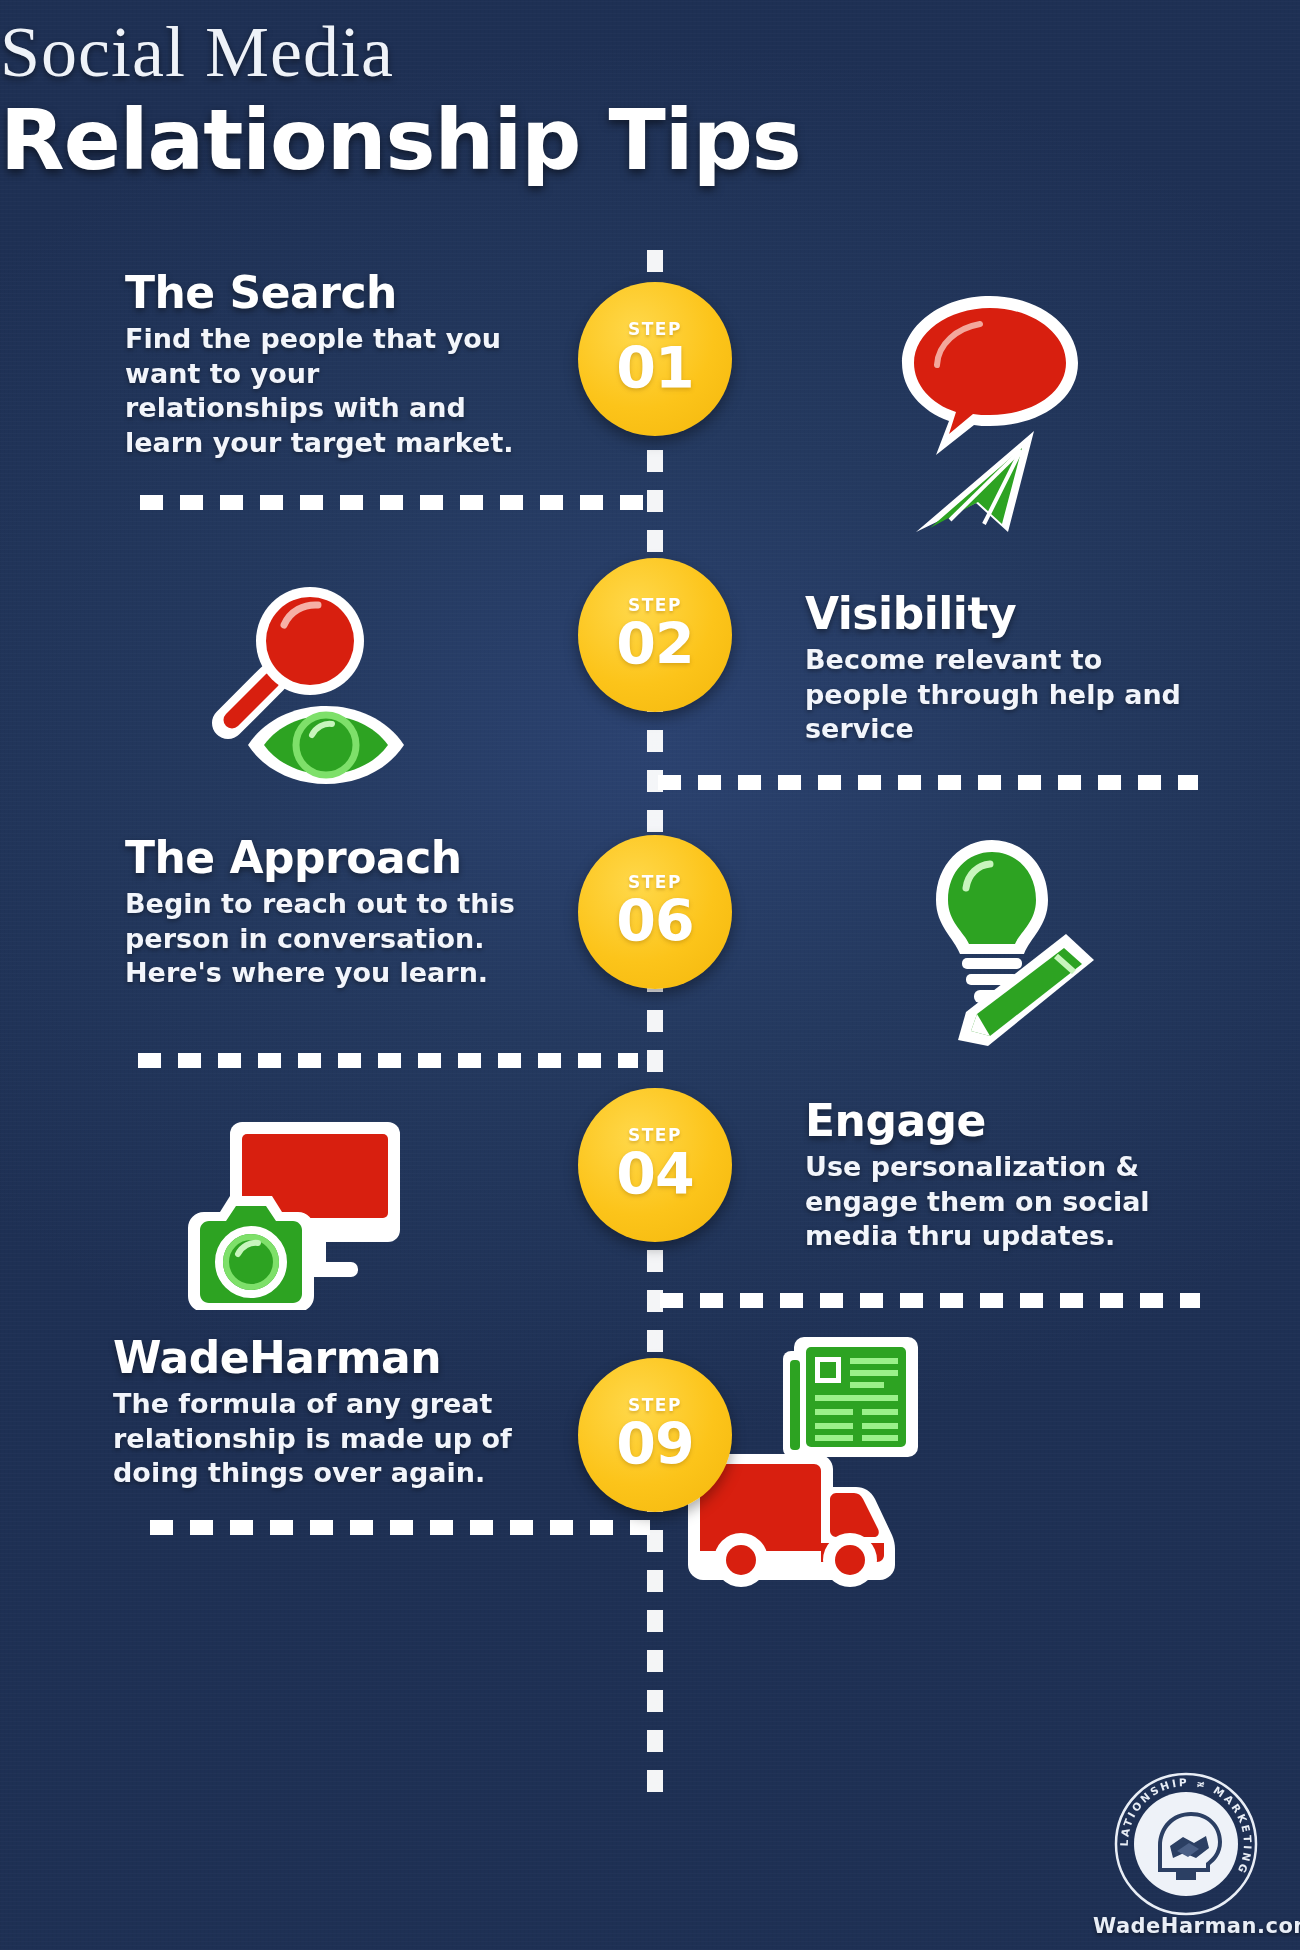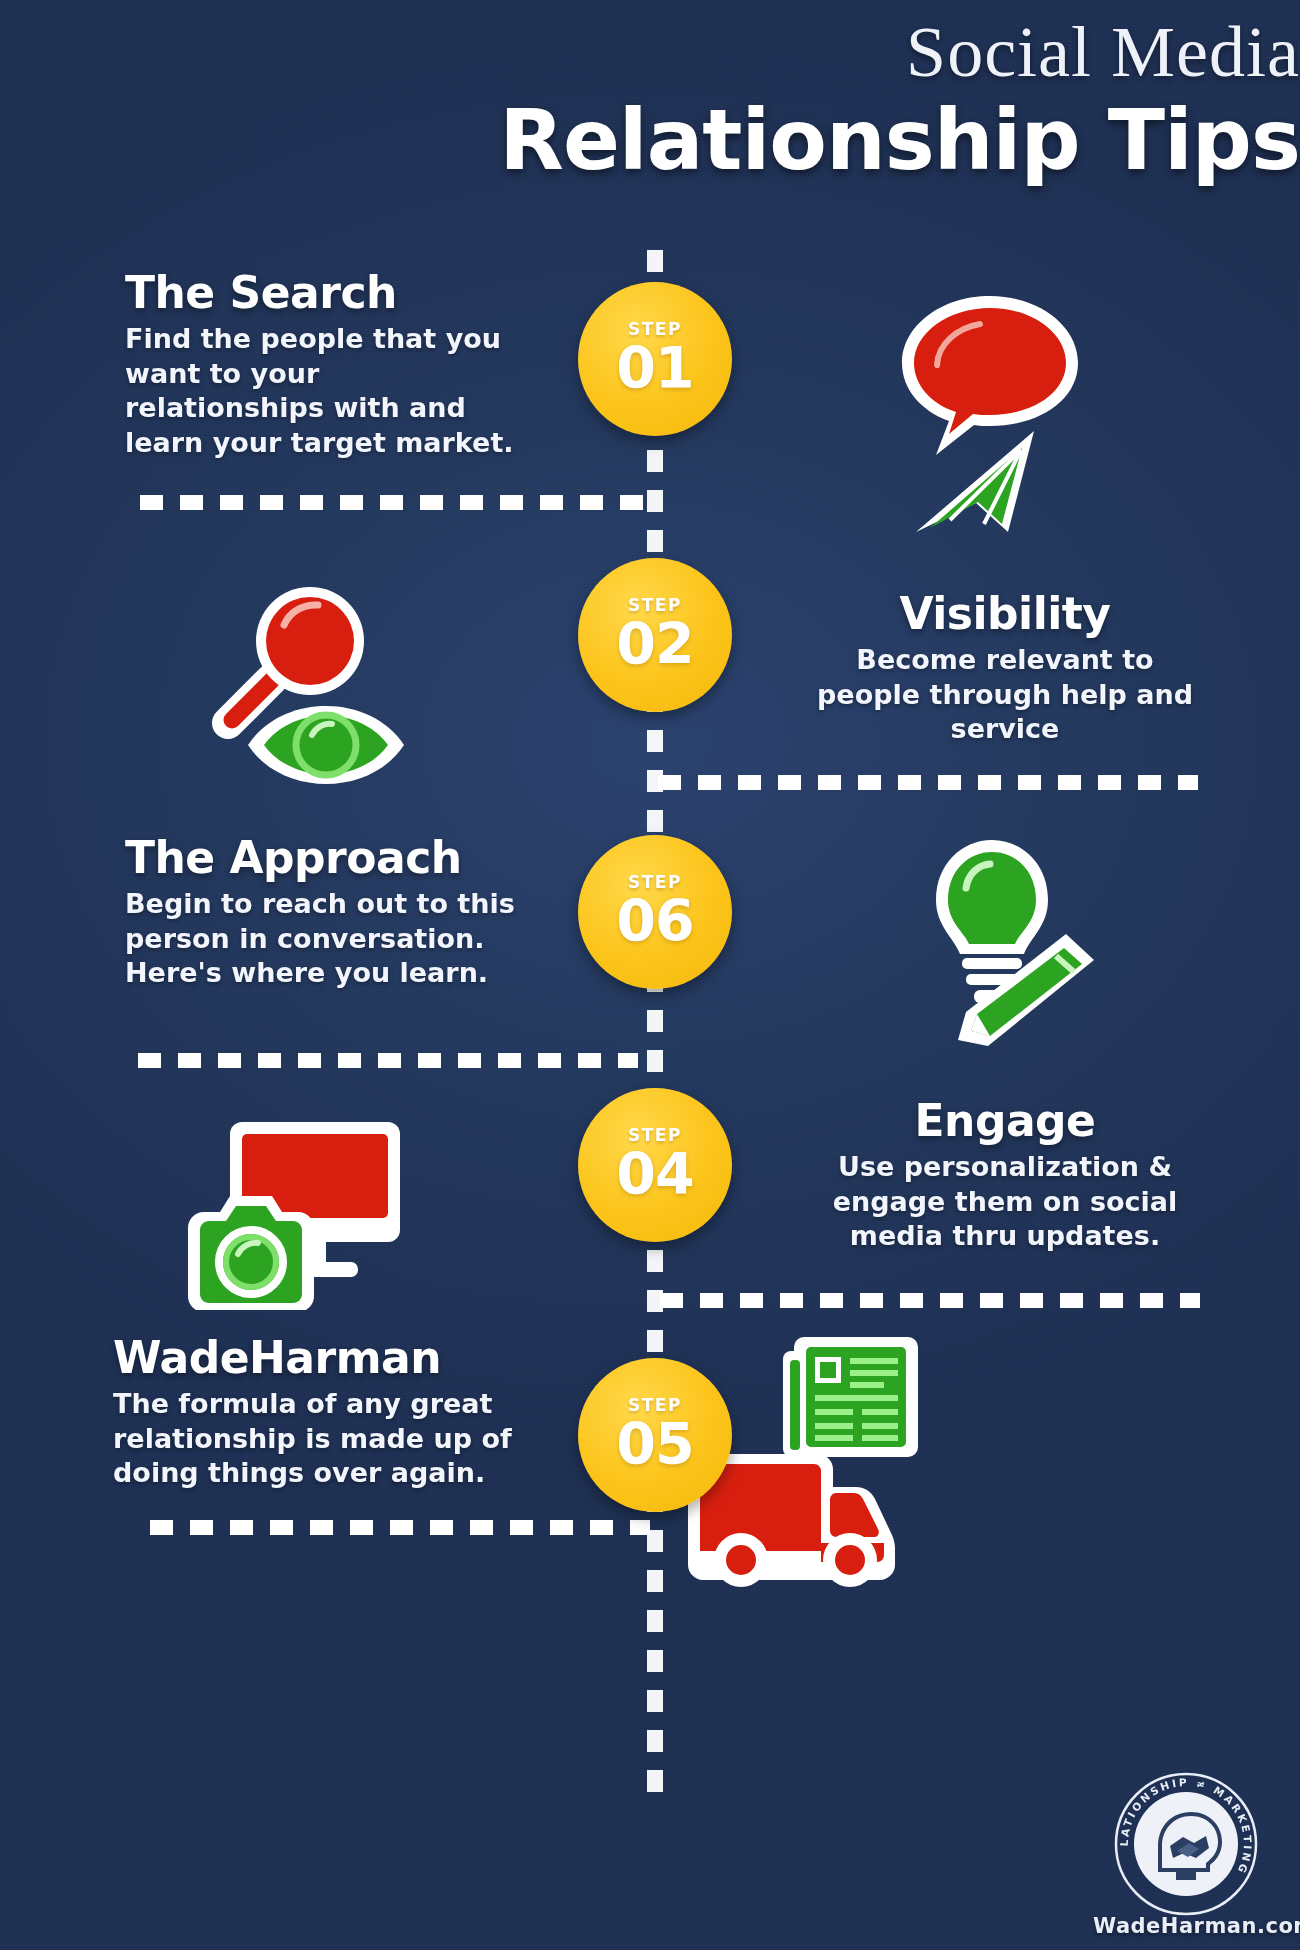--- a/index.html
+++ b/index.html
@@ -20,21 +20,21 @@
   
   .poster:before{
     content:"";position:absolute;inset:0;
     background-image:
       repeating-linear-gradient(0deg, rgba(255,255,255,.014) 0 1px, transparent 1px 4px),
       repeating-linear-gradient(90deg, rgba(0,0,0,.02) 0 1px, transparent 1px 4px);
     pointer-events:none;
   }
 
   
-  .header{position:absolute;top:0;left:0;right:0;text-align:right;padding-top:14px;}
+  .header{position:absolute;top:0;left:0;right:0;text-align:left;padding-top:14px;}
   .title-script{
     font-family:"Liberation Serif", serif;
     font-size:72px;line-height:1.08;font-weight:400;
     color:#eef2f8;letter-spacing:1px;
     text-shadow:0 3px 6px rgba(0,0,0,.45);
   }
   .title-main{
     font-family:"DejaVu Sans", sans-serif;
     font-weight:700;font-size:84px;line-height:1.05;
     color:#ffffff;letter-spacing:-1px;margin-top:4px;
@@ -65,21 +65,21 @@
     text-shadow:0 2px 3px rgba(150,100,0,.35);
   }
   .circle .num{
     font-family:"DejaVu Sans", sans-serif;
     font-weight:700;font-size:57px;color:#ffffff;line-height:1;letter-spacing:-1px;
     text-shadow:0 2px 4px rgba(150,100,0,.35);
   }
 
   .txt{position:absolute;width:420px;color:#ffffff;}
   .txt.left{left:125px;text-align:left;}
-  .txt.right{right:100px;text-align:center;}
+  .txt.right{right:100px;text-align:left;}
   .txt h2{
     margin:0 0 6px 0;
     font-family:"DejaVu Sans", sans-serif;
     font-weight:700;font-size:44px;line-height:1.05;letter-spacing:-.5px;
     color:#ffffff;text-shadow:0 3px 6px rgba(0,0,0,.4);
   }
   .txt p{
     margin:0;
     font-family:"DejaVu Sans", sans-serif;
     font-weight:700;font-size:27px;line-height:1.28;color:#f2f5fb;
@@ -246,21 +246,21 @@
             <path d="M58 174 C62 166 70 162 78 163" stroke="#c8f5bd" stroke-width="6" fill="none" stroke-linecap="round"></path>
           </g>
         </svg>
       </div>
     </div>
 
     <div class="step" style="top:1055px;">
 
       <div class="circle" style="top:53px;">
         <span class="word">STEP</span>
-        <span class="num">05</span>
+        <span class="num">09</span>
       </div>
 
       <div class="txt left" style="top:30px;left:113px;width:400px;">
         <h2>WadeHarman</h2>
         <p>The formula of any great relationship is made up of doing things over again.</p>
       </div>
 
       <div class="dash" style="left:150px;top:215px;width:500px;"></div>
 
       <div class="icons" style="left:670px;top:28px;width:290px;height:260px;">

